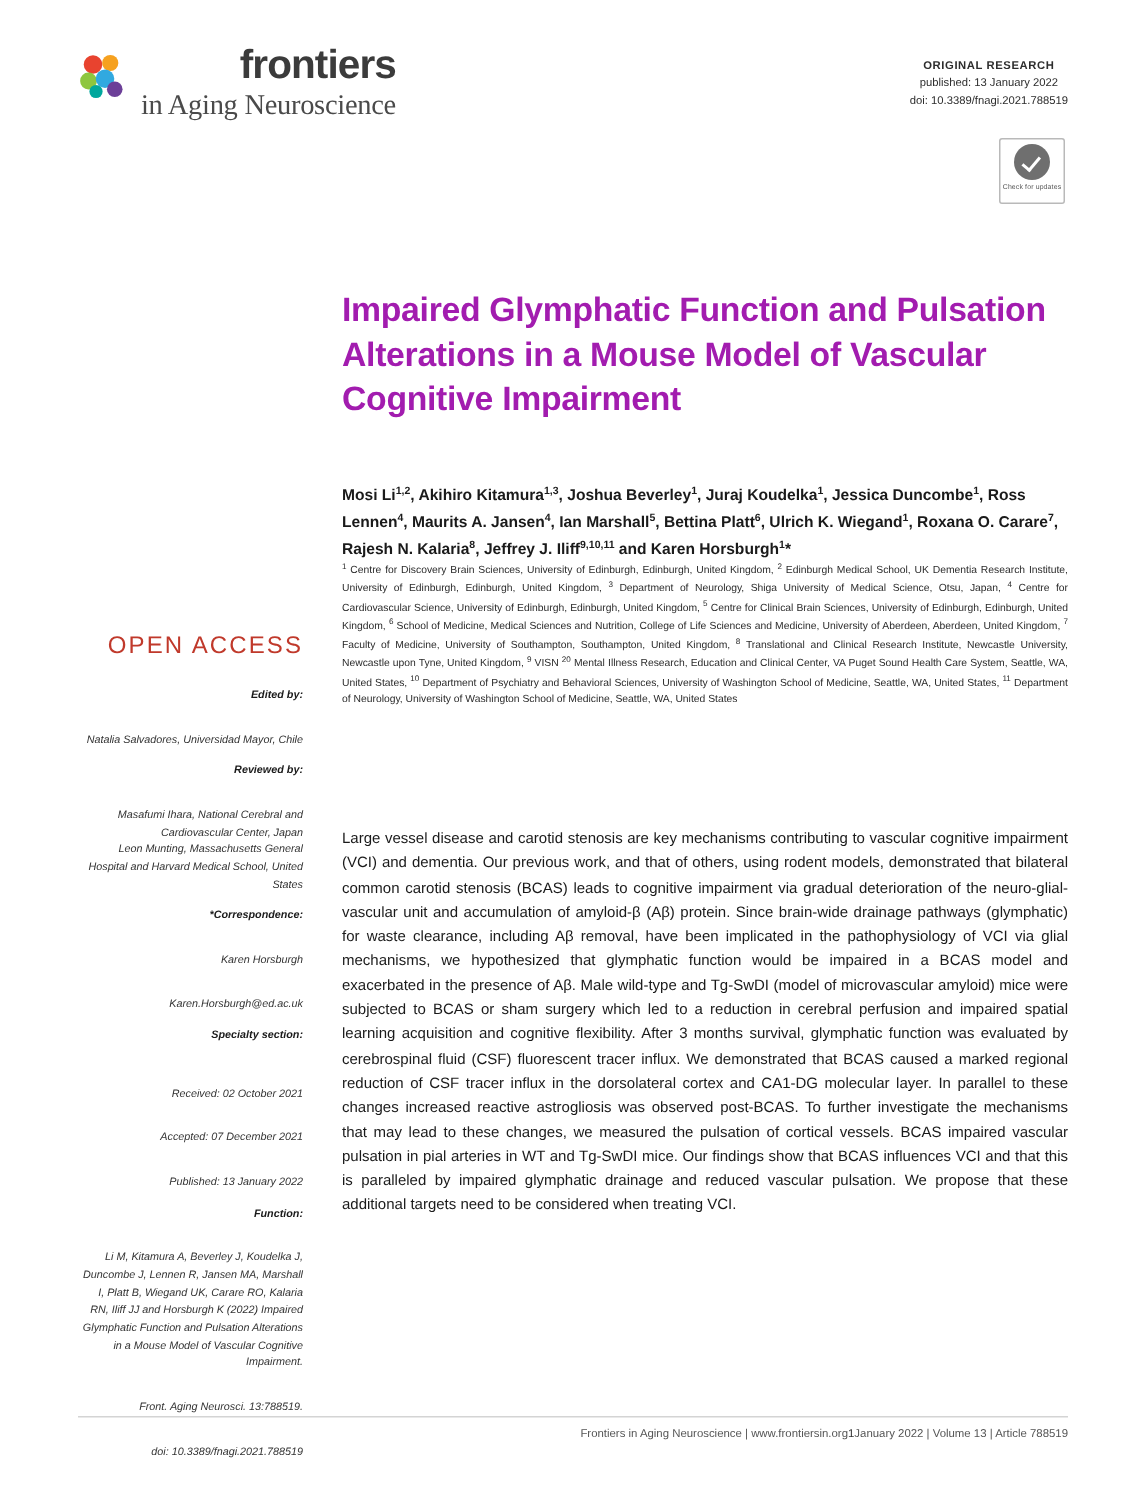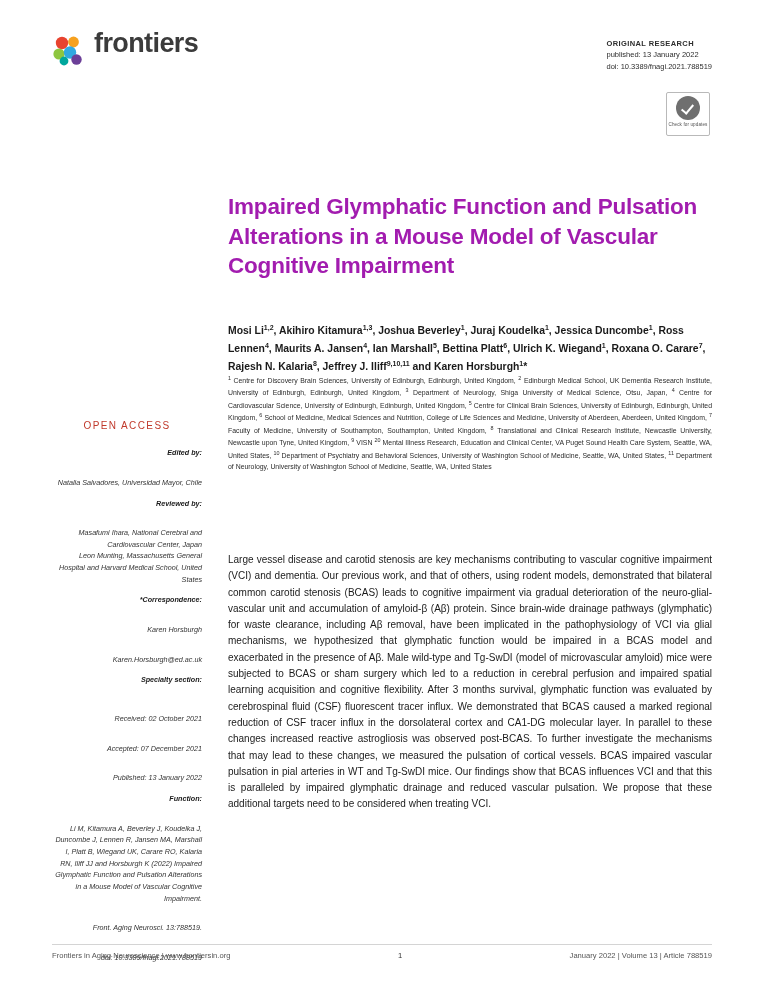--- a/index.html
+++ b/index.html
@@ -59,21 +59,21 @@
     font-size: 19px;
     color: #4a4a4a;
     margin-top: 4px;
     letter-spacing: -0.2px;
     font-family: "Liberation Serif", serif;
   }
   .pub-meta {
     position: absolute;
     right: 0;
     top: 8px;
-    text-align: left;
+    text-align: center;
     font-size: 7.5px;
     line-height: 1.5;
     color: #2d2d2d;
   }
   .pub-meta .art-type {
     font-weight: bold;
     letter-spacing: 0.4px;
     font-size: 7.5px;
   }
   .crossmark {
@@ -158,26 +158,25 @@
     position: absolute;
     left: 52px;
     top: 418px;
     width: 150px;
     text-align: right;
     font-size: 7.2px;
     line-height: 1.62;
     color: #2b2b2b;
   }
   .open-access {
-    font-size: 10px;
+    font-size: 16px;
     letter-spacing: 1.4px;
     color: #c0392b;
     margin-bottom: 13px;
     font-weight: normal;
-    text-align: center;
   }
   .lc-head {
     font-weight: bold;
     font-style: italic;
     color: #1a1a1a;
     margin-top: 9px;
   }
   .lc-body {
     font-style: italic;
     color: #333;
@@ -221,21 +220,21 @@
     border-top: 1px solid #d4d4d4;
   }
   .footer {
     position: absolute;
     left: 52px;
     right: 52px;
     top: 951px;
     font-size: 7.6px;
     color: #555;
     display: flex;
-    justify-content: space-between;
+    justify-content: flex-end;
   }
   .footer .center { color: #333; }
 </style>
 </head>
 <body>
 
 <div class="page">
 
   <div class="header">
     <div class="logo-block">
@@ -244,20 +243,21 @@
           <circle cx="10" cy="9" r="6.2" fill="#e8432f"></circle>
           <circle cx="21.5" cy="8" r="5.4" fill="#f6a11f"></circle>
           <circle cx="7" cy="20" r="5.6" fill="#8ec63f"></circle>
           <circle cx="18" cy="18.5" r="6.2" fill="#31a9e0"></circle>
           <circle cx="24.5" cy="25.5" r="5.2" fill="#6c3f98"></circle>
           <circle cx="12" cy="27" r="4.4" fill="#00a79d"></circle>
         </svg>
       </div>
       <div class="logo-text">
         <div class="logo-frontiers">frontiers</div>
+        <div class="logo-journal">in Aging Neuroscience</div>
       </div>
     </div>
 
     <div class="pub-meta">
       <div class="art-type">ORIGINAL RESEARCH</div>
       <div>published: 13 January 2022</div>
       <div>doi: 10.3389/fnagi.2021.788519</div>
     </div>
 
     <div class="crossmark">

